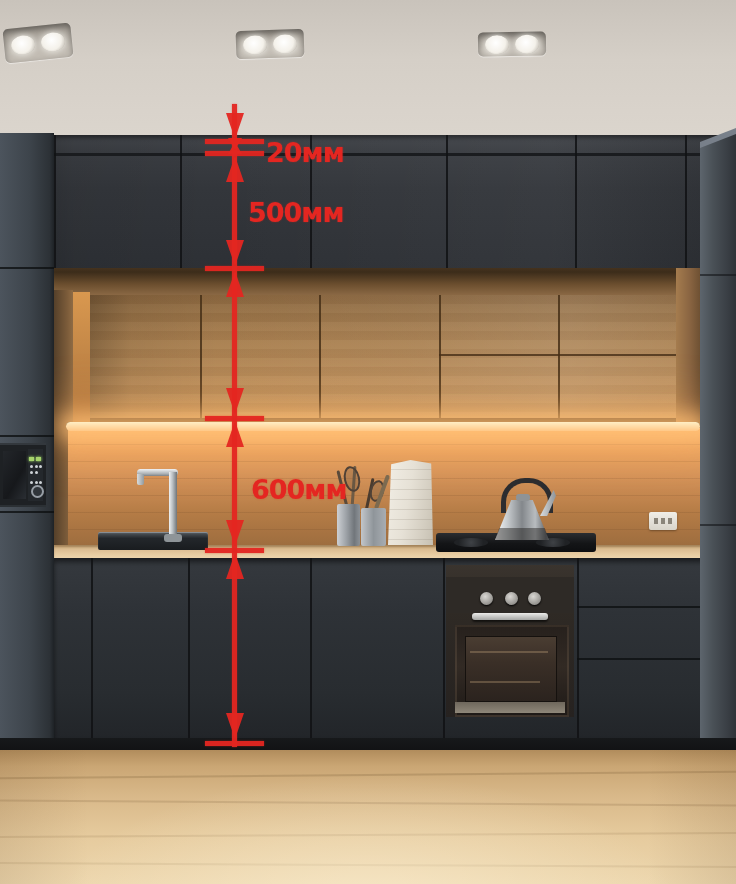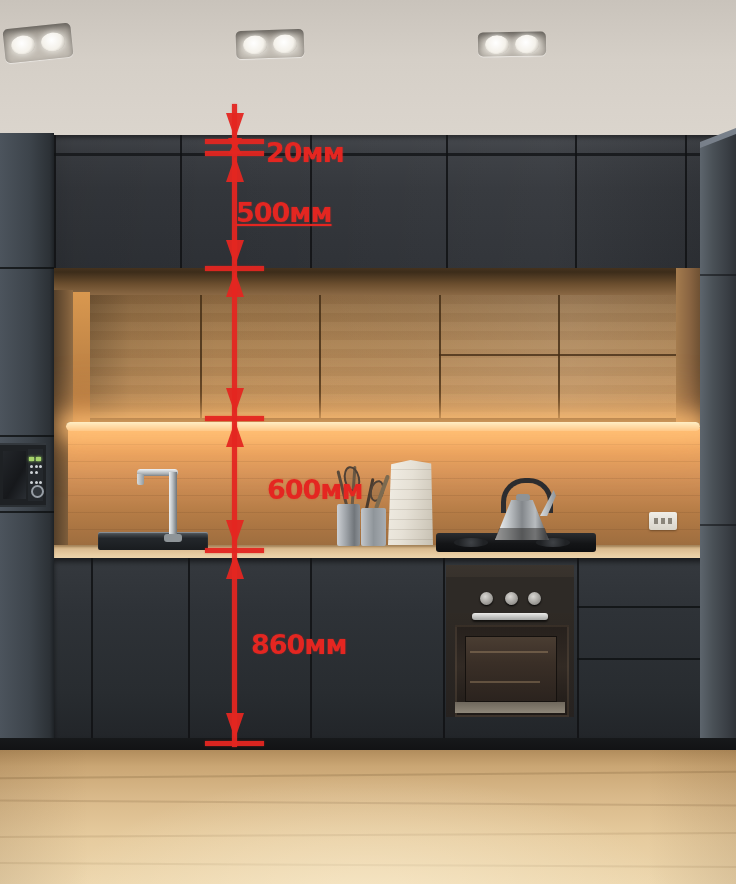--- a/index.html
+++ b/index.html
@@ -340,17 +340,16 @@
 
   <div class="abs dim arr up" style="top:421px;"></div>
   <div class="abs dim arr down" style="top:520px;"></div>
   <div class="abs dim tick" style="top:548px;"></div>
 
   <div class="abs dim arr up" style="top:553px;"></div>
   <div class="abs dim arr down" style="top:713px;"></div>
   <div class="abs dim tick" style="top:741px;"></div>
 
   <div class="abs dim dim-label" style="left:266px;top:137px;">20мм</div>
-  <div class="abs dim dim-label" style="left:236px;top:197px;text-decoration:underline;">500мм</div>
-  <div class="abs dim dim-label" style="left:267px;top:474px;">600мм</div>
-  <div class="abs dim dim-label" style="left:251px;top:629px;">860мм</div>
+  <div class="abs dim dim-label" style="left:248px;top:197px;">500мм</div>
+  <div class="abs dim dim-label" style="left:251px;top:474px;">600мм</div>
 
 </div>
 
 </body></html>

